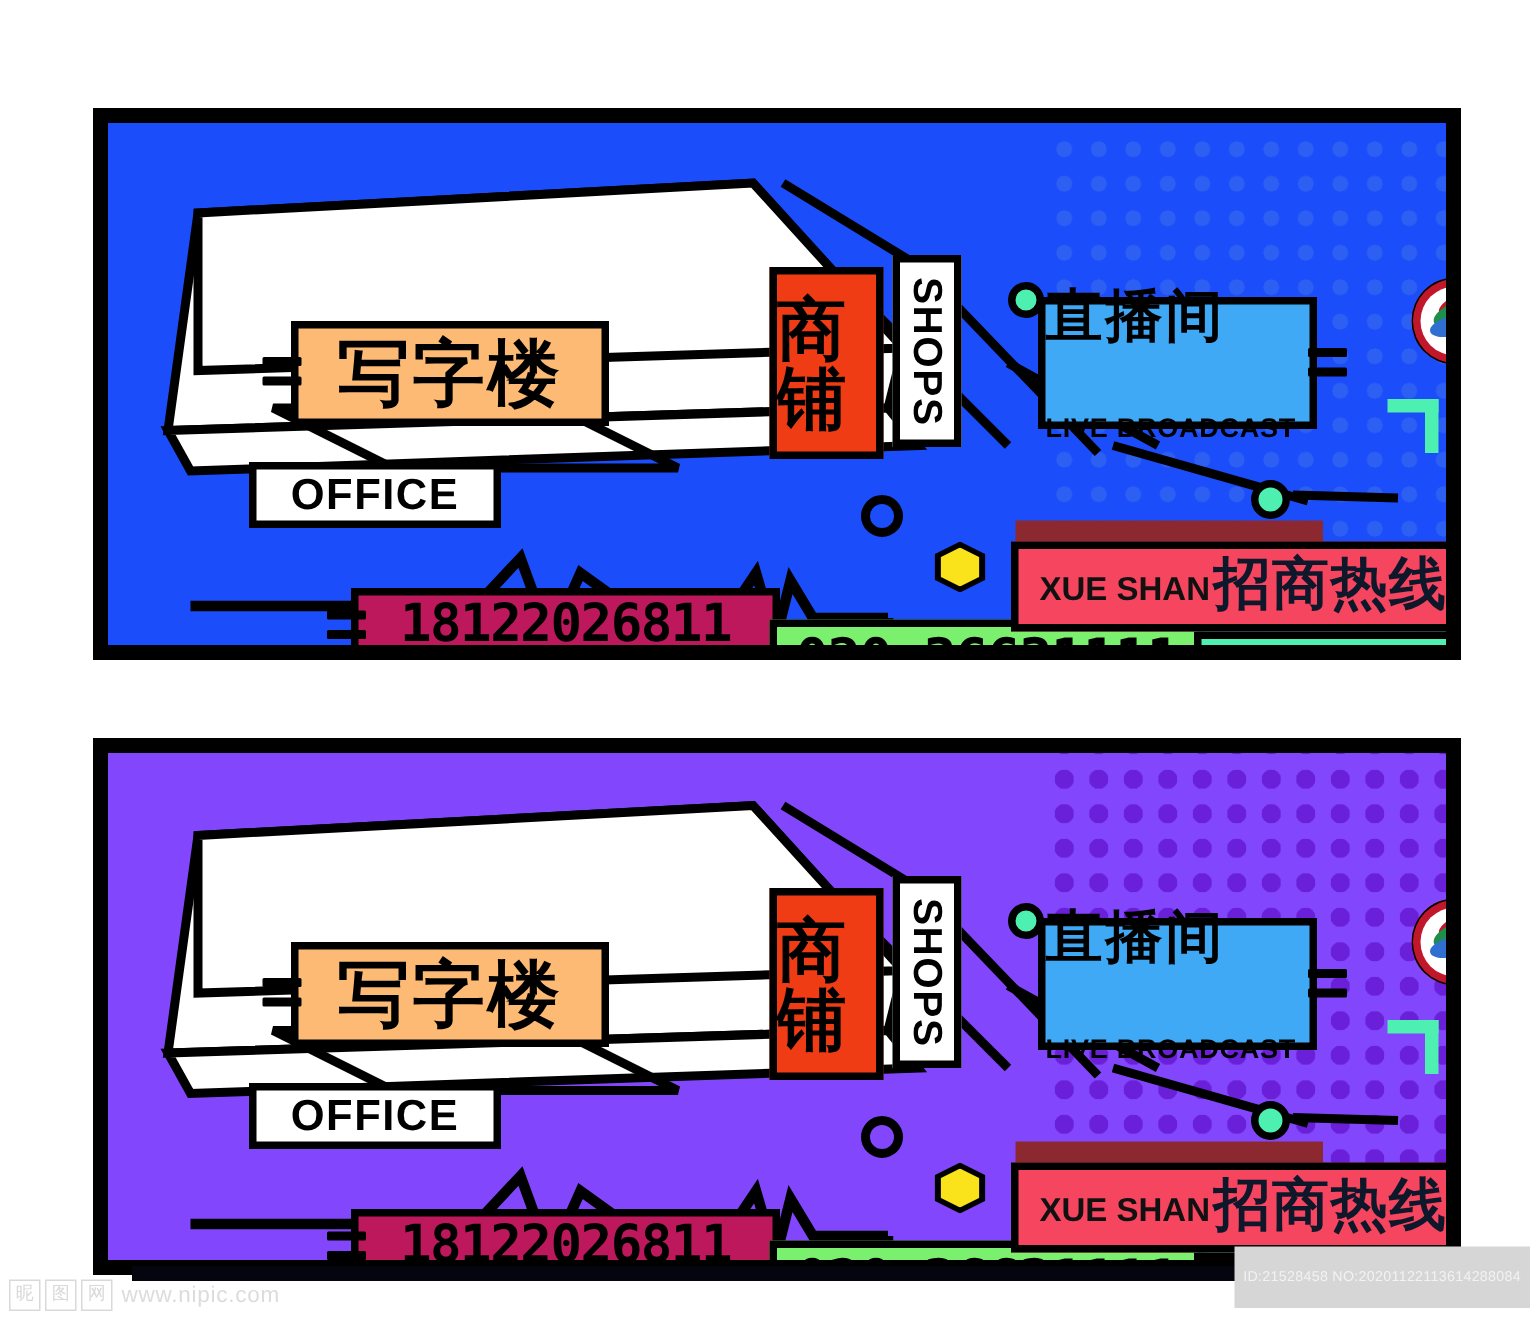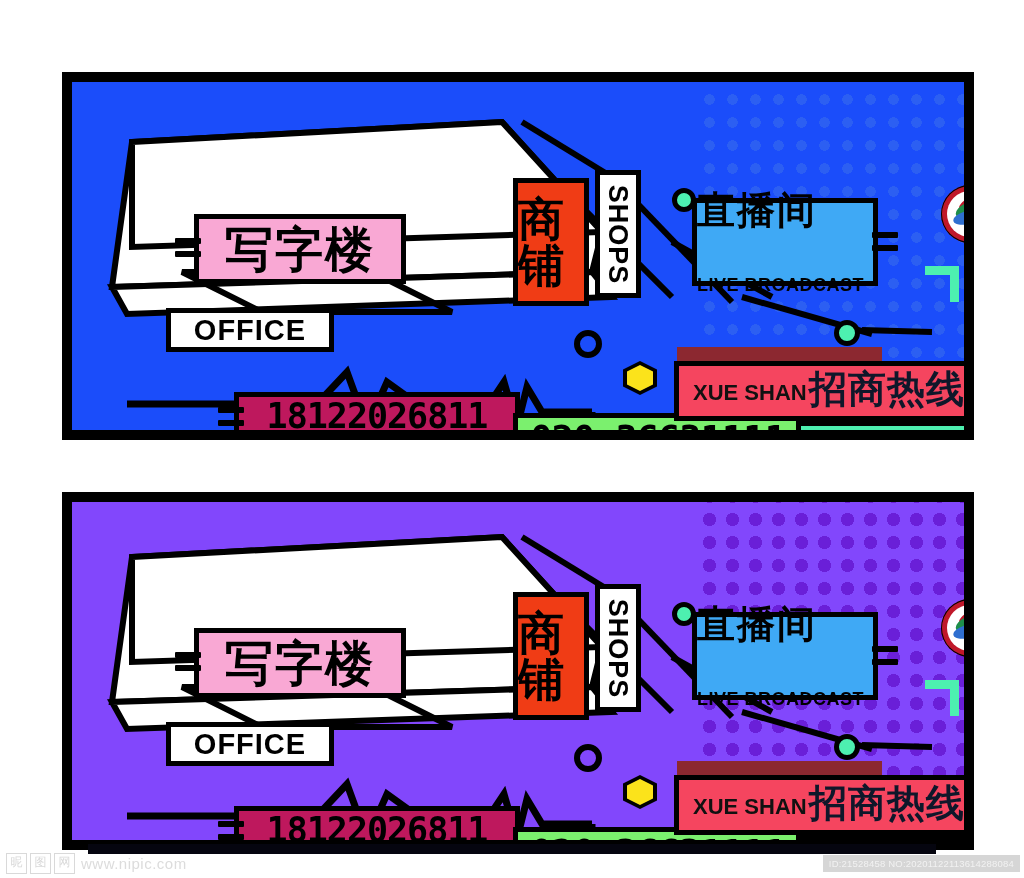--- a/index.html
+++ b/index.html
@@ -41,21 +41,21 @@
     background-position:4px 6px;
   }
 
   
   .art{position:absolute;left:0;top:0;width:100%;height:100%;}
 
   
   .box{position:absolute;box-sizing:border-box;border:5px solid #000;}
 
   .box-office-cn{
-    background:#f9a8d4;
+    background:#fdba74;
     display:flex;align-items:center;justify-content:center;text-align:center;
   }
   .cn-big{
     font-family:"DejaVu Sans","Liberation Sans",sans-serif;
     font-weight:bold;color:#000;letter-spacing:2px;line-height:1;
   }
   .box-office-en{
     background:#fff;display:flex;align-items:center;justify-content:center;
   }
   .en-label{
@@ -170,21 +170,21 @@
   }
   .wm-url{
     font-family:"Liberation Sans",sans-serif;
     font-size:15px;letter-spacing:.5px;color:#dcdcdc;
   }
   .wm-right{
     position:absolute;right:4px;bottom:6px;
     background:#d6d6d6;color:#f2f2f2;
     font-family:"Liberation Sans",sans-serif;
     font-size:9.5px;letter-spacing:.2px;
-    padding:3px 6px;
+    padding:15px 6px;
   }
   .topbar{position:absolute;left:88px;top:844px;width:848px;height:10px;background:#05050f;}
 </style>
 </head>
 <body>
 
 <div class="stage">
 
   <div class="banner" id="banner-1">
     <div class="inner">

